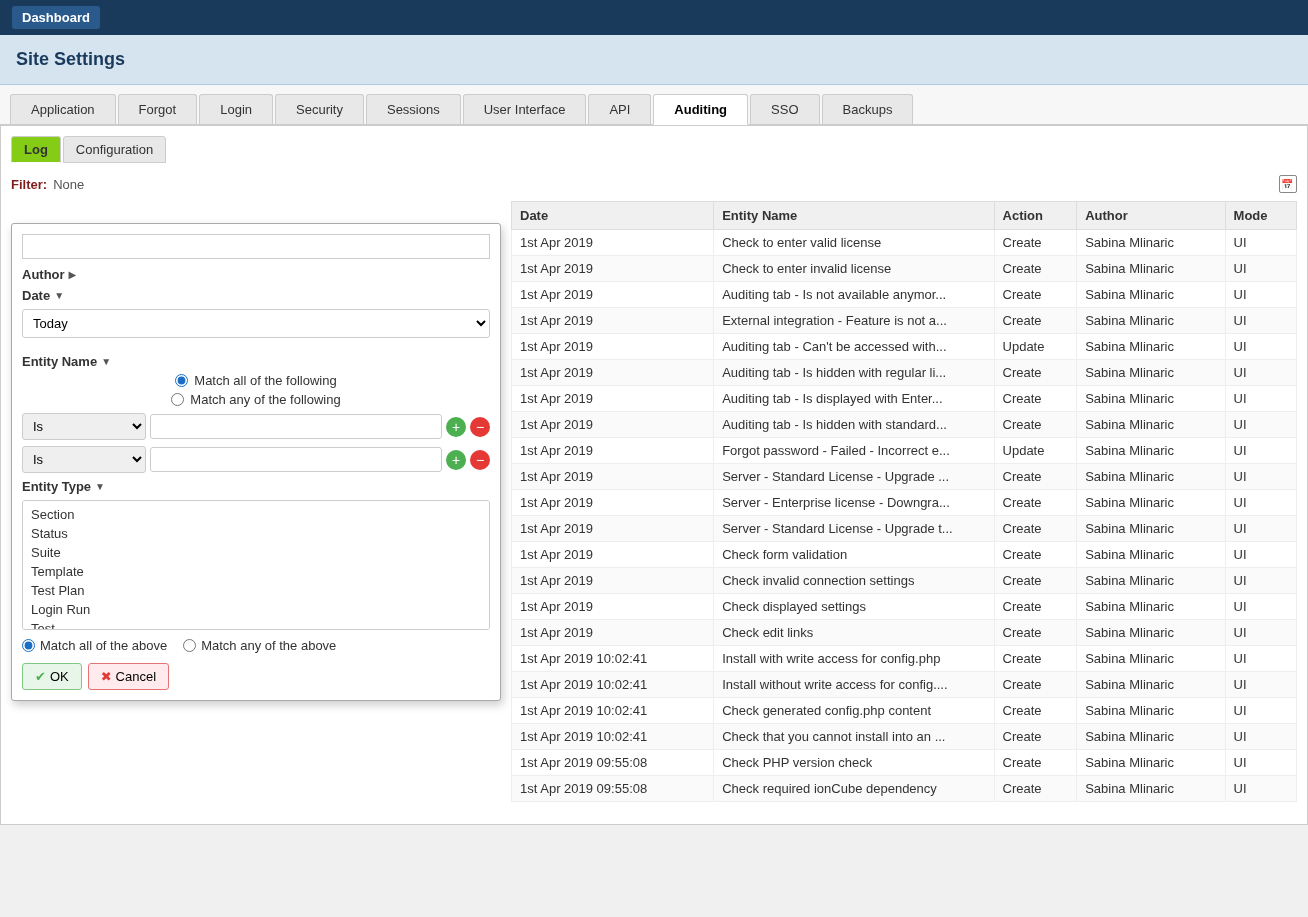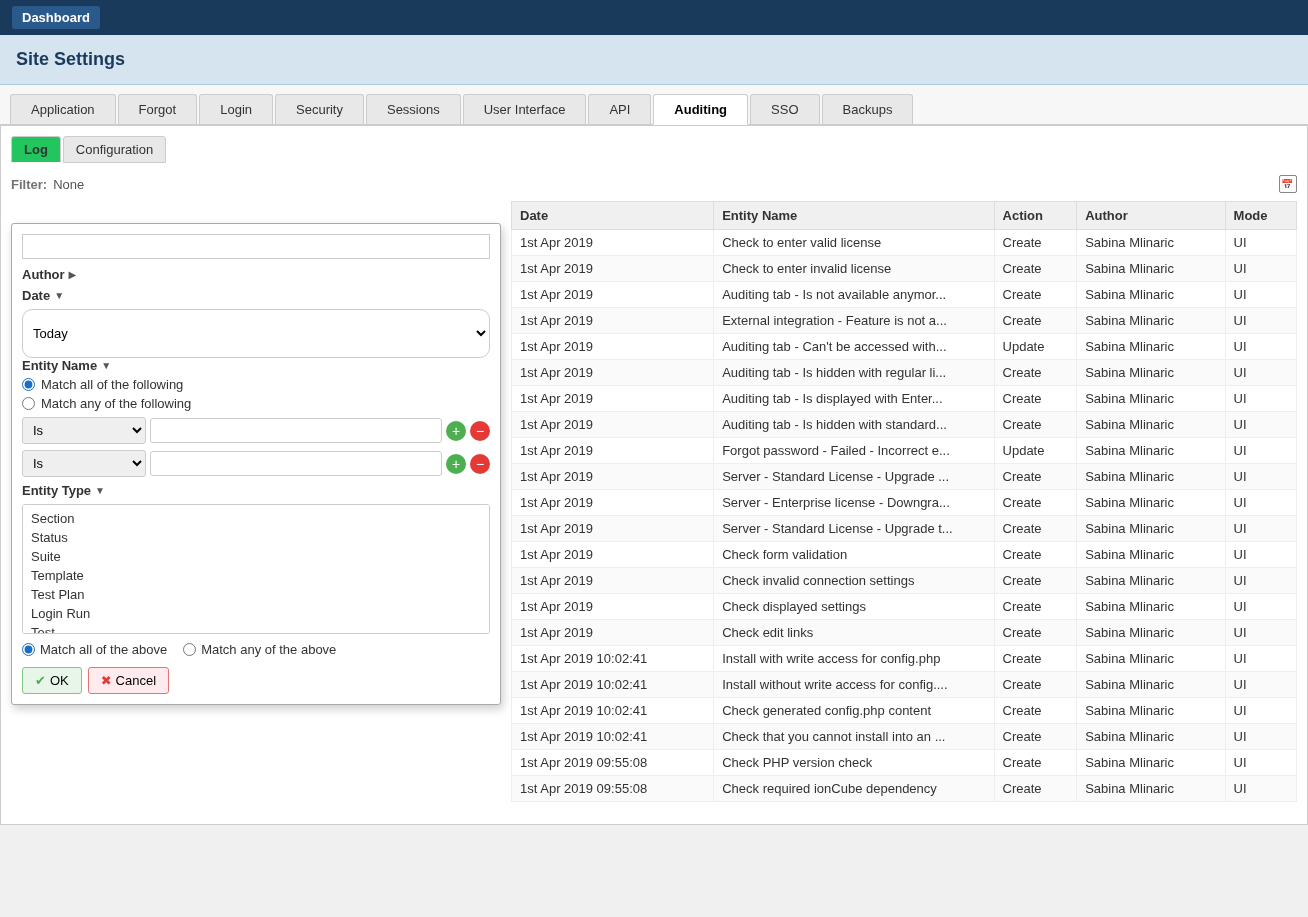--- a/index.html
+++ b/index.html
@@ -80,36 +80,36 @@
     }
     .sub-tab {
       padding: 5px 12px;
       border: 1px solid #ccc;
       background: #e8e8e8;
       cursor: pointer;
       border-radius: 3px 3px 0 0;
       font-size: 13px;
     }
     .sub-tab.active {
-      background: #22c55e;
+      background: #84cc16;
       border-bottom: 1px solid #fff;
       font-weight: bold;
     }
 
     
     .filter-bar {
       display: flex;
       align-items: center;
       margin-bottom: 8px;
       gap: 6px;
       font-size: 13px;
     }
     .filter-label {
       font-weight: bold;
-      color: #737373;
+      color: #7f1d1d;
     }
     .filter-value { color: #555; }
 
     
     .log-table {
       width: 100%;
       border-collapse: collapse;
       font-size: 13px;
     }
     .log-table th {
@@ -167,40 +167,41 @@
       font-size: 10px;
       color: #555;
     }
     .dropdown-arrow {
       font-size: 10px;
       color: #555;
     }
 
     .date-select {
       width: 100%;
-      padding: 15px 6px;
-      border: 1px solid #ccc;
-      border-radius: 10px;
+      padding: 5px 6px;
+      border: 1px solid #ccc;
+      border-radius: 3px;
       font-size: 13px;
       background: #fff;
-      margin-bottom: 0;
+      margin-bottom: 16px;
       appearance: auto;
     }
 
     .radio-group {
       display: flex;
       flex-direction: column;
       gap: 4px;
       margin-bottom: 6px;
     }
     .radio-row {
       display: flex;
       align-items: center;
       gap: 6px;
       font-size: 13px;
+      justify-content: center;
     }
     .radio-row input[type=radio] { accent-color: #1a6fc4; }
 
     .condition-row {
       display: flex;
       align-items: center;
       gap: 4px;
       margin-bottom: 6px;
     }
     .condition-select {

